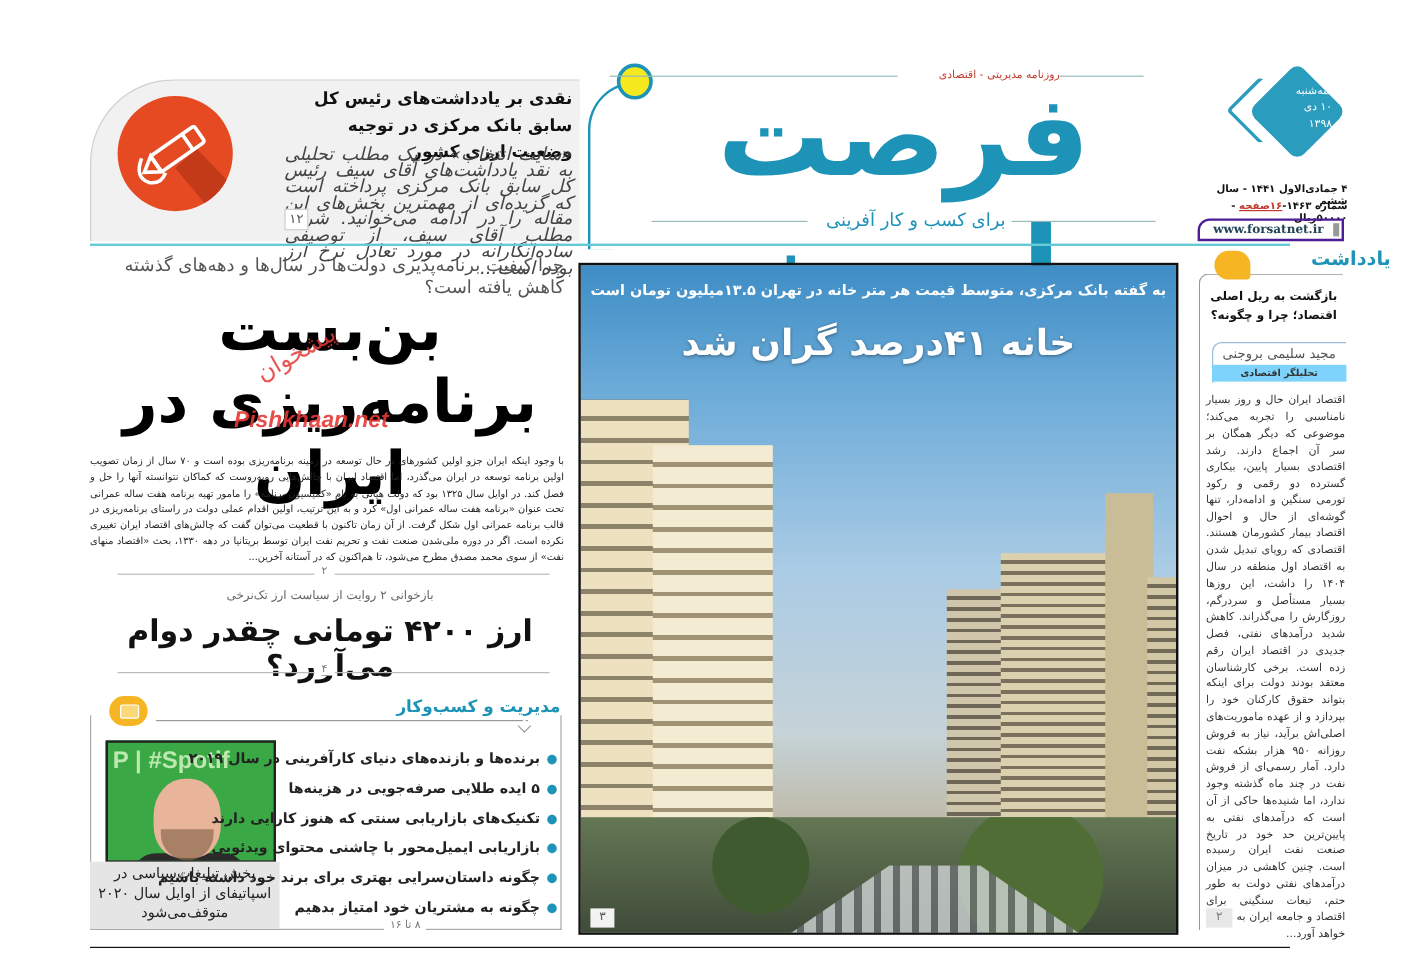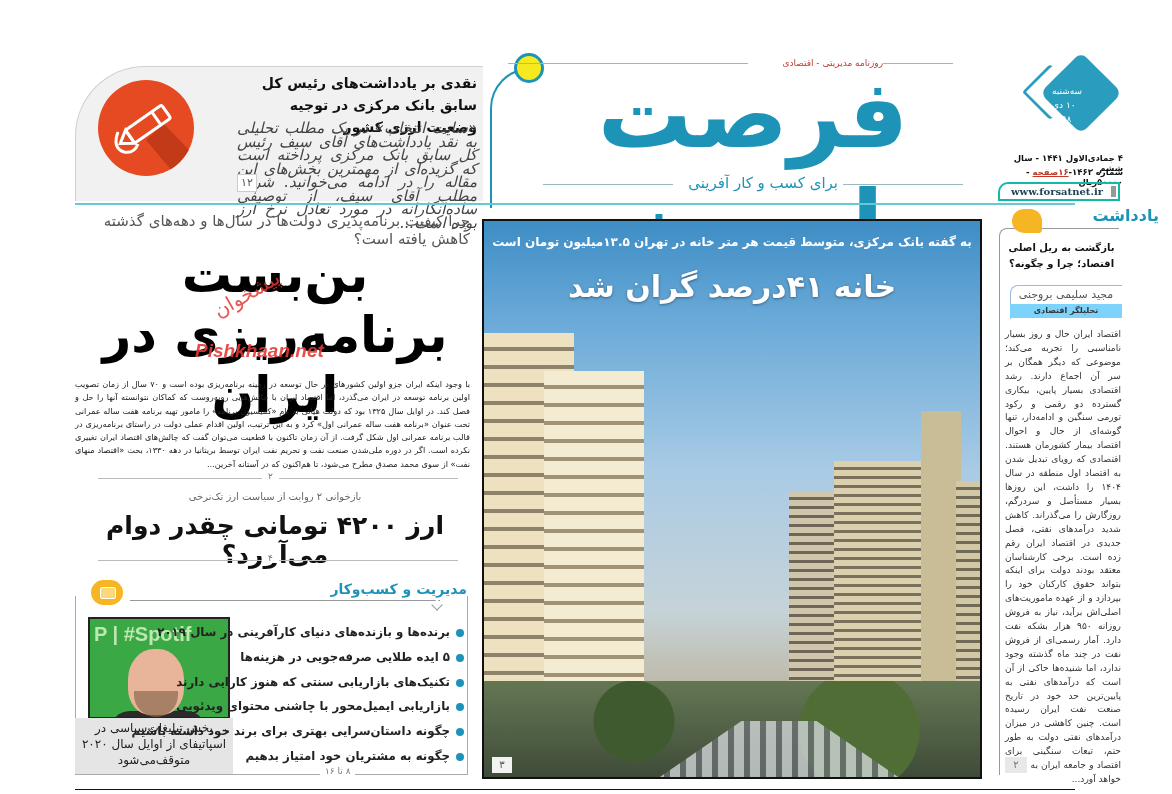--- a/index.html
+++ b/index.html
@@ -30,26 +30,26 @@
   .logo-arc { left: 2px; top: 18px; width: 40px; height: 140px; border-left: 2px solid #1e93b8;
     border-top: 2px solid #1e93b8; border-top-left-radius: 40px; }
   .logo-kicker { right: 110px; top: 8px; font-size: 9px; color: #c0392b; white-space: nowrap; }
   .logo-kicker-line { top: 13px; height: 1px; background: #9bb; }
   .logo-slogan { right: 155px; top: 124px; font-size: 15px; color: #1e93b8; white-space: nowrap; }
   .logo-slogan-line { top: 134px; height: 1px; background: #9bb; }
   .date-diamond { left: 1052px; top: 64px; width: 58px; height: 58px; background: #2a9cbd;
     transform: rotate(45deg); border-radius: 8px; }
   .date-chevron { left: 1030px; top: 72px; width: 40px; height: 40px; border-left: 3px solid #2a9cbd;
     border-bottom: 3px solid #2a9cbd; transform: rotate(45deg); border-radius: 4px; }
-  .date-text { left: 1052px; top: 84px; width: 58px; text-align: left; color: #fff; font-size: 9px;
+  .date-text { left: 1052px; top: 69px; width: 58px; text-align: right; color: #fff; font-size: 9px;
     line-height: 14px; }
   .date-hijri { left: 995px; top: 153px; width: 128px; text-align: right; font-size: 8.5px; font-weight: bold; }
   .date-issue { left: 995px; top: 167px; width: 128px; text-align: right; font-size: 8.5px; font-weight: bold; }
   .date-issue .accent { color: #c0392b; text-decoration: underline; }
-  .website { left: 998px; top: 182px; width: 122px; height: 19px; border: 2px solid #14b8a6;
+  .website { left: 998px; top: 182px; width: 122px; height: 19px; border: 2px solid #4c1d95;
     border-top-left-radius: 10px; font-family: "DejaVu Serif", serif; font-size: 10px; color: #245;
     text-align: center; line-height: 15px; direction: ltr; font-weight: bold; padding-right: 4px; }
   .website::after { content: ""; position: absolute; right: 2px; top: 2px; width: 5px; height: 11px; background: #999; }
 
   
   .kicker-main { left: 75px; top: 212px; width: 395px; text-align: right; font-size: 15px; color: #555; font-weight: normal; }
   .headline-main { left: 75px; top: 245px; width: 400px; text-align: center; font-weight: bold;
     font-size: 50px; line-height: 60px; color: #000; }
   .watermark { left: 195px; top: 340px; font-family: "Liberation Sans", sans-serif; font-weight: bold;
     font-style: italic; font-size: 19px; color: #e53935; direction: ltr; opacity: .9; }

